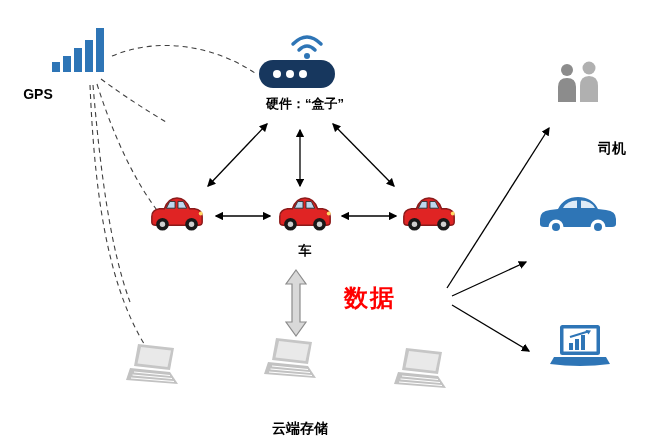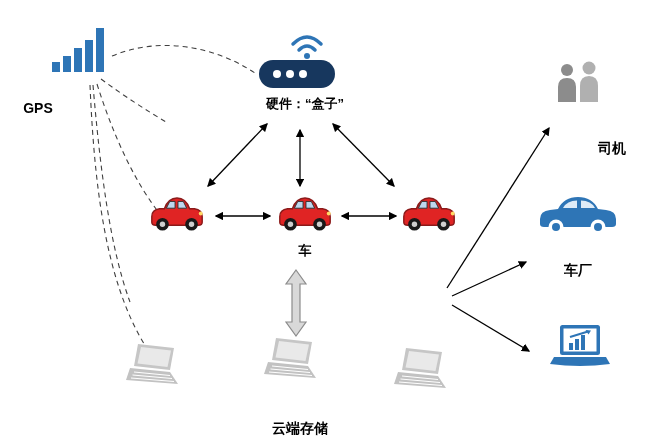--- a/index.html
+++ b/index.html
@@ -78,21 +78,21 @@
     <polygon points="296,270 306,284 300,284 300,322 306,322 296,336 286,322 292,322 292,284 286,284" fill="#d9d9d9" stroke="#8c8c8c" stroke-width="1.2"></polygon>
   </svg>
 
   <svg class="abs" style="left:52px;top:26px;" width="54" height="46" viewBox="0 0 54 46">
     <rect x="0" y="36" width="8" height="10" fill="#2e75b6"></rect>
     <rect x="11" y="30" width="8" height="16" fill="#2e75b6"></rect>
     <rect x="22" y="22" width="8" height="24" fill="#2e75b6"></rect>
     <rect x="33" y="14" width="8" height="32" fill="#2e75b6"></rect>
     <rect x="44" y="2" width="8" height="44" fill="#2e75b6"></rect>
   </svg>
-  <div class="label" style="left:16px;top:100px;width:44px;">GPS</div>
+  <div class="label" style="left:16px;top:86px;width:44px;">GPS</div>
 
   <svg class="abs" style="left:252px;top:20px;" width="90" height="72" viewBox="0 0 90 72">
     <path d="M41,24 Q55,10 69,24" stroke="#2e75b6" stroke-width="3.5" fill="none" stroke-linecap="round"></path>
     <path d="M47,30 Q55,22 63,30" stroke="#2e75b6" stroke-width="3.5" fill="none" stroke-linecap="round"></path>
     <circle cx="55" cy="36" r="3" fill="#2e75b6"></circle>
     <rect x="7" y="40" width="76" height="28" rx="14" fill="#17375e"></rect>
     <circle cx="25" cy="54" r="4" fill="#ffffff"></circle>
     <circle cx="38" cy="54" r="4" fill="#ffffff"></circle>
     <circle cx="51" cy="54" r="4" fill="#ffffff"></circle>
   </svg>
@@ -102,39 +102,39 @@
       <use href="#sym-car"></use>
     </svg>
   <svg class="abs" style="left:274px;top:193px;" width="62" height="43">
       <use href="#sym-car"></use>
     </svg>
   <svg class="abs" style="left:398px;top:193px;" width="62" height="43">
       <use href="#sym-car"></use>
     </svg>
   <div class="label med" style="left:274px;top:243px;width:62px;">车</div>
 
+  <div class="data-label" style="left:344px;top:282px;">数据</div>
 
   <svg class="abs" style="left:552px;top:60px;" width="56" height="50" viewBox="0 0 56 50">
     <circle cx="15" cy="10" r="6" fill="#8c8c8c"></circle>
     <path d="M6,42 L6,27 Q6,18 15,18 Q24,18 24,27 L24,42 Z" fill="#8c8c8c"></path>
     <circle cx="37" cy="8" r="6.5" fill="#b0b0b0"></circle>
     <path d="M28,42 L28,26 Q28,16 37,16 Q46,16 46,26 L46,42 Z" fill="#b0b0b0"></path>
   </svg>
   <div class="label" style="left:584px;top:140px;width:56px;">司机</div>
 
   <svg class="abs" style="left:536px;top:186px;" width="84" height="54" viewBox="0 0 84 52">
     <path d="M4,32 Q4,24 14,23 L22,22 Q28,10 42,10 Q56,10 62,22 L70,23 Q80,24 80,32 L80,37 Q80,40 76,40 L8,40 Q4,40 4,37 Z" fill="#2e75b6"></path>
     <path d="M27,21 Q31,13.5 41,13.5 L41,21 Z" fill="#deebf7"></path>
     <path d="M45,21 L45,13.5 Q55,13.5 59,21 Z" fill="#deebf7"></path>
     <circle cx="20" cy="40" r="7.5" fill="#ffffff"></circle>
     <circle cx="20" cy="40" r="4" fill="#2e75b6"></circle>
     <circle cx="62" cy="40" r="7.5" fill="#ffffff"></circle>
     <circle cx="62" cy="40" r="4" fill="#2e75b6"></circle>
   </svg>
-  <div class="label" style="left:536px;top:262px;width:84px;">车厂</div>
 
   <svg class="abs" style="left:546px;top:324px;" width="68" height="48" viewBox="0 0 68 48">
     <rect x="14" y="1" width="40" height="30" rx="2.5" fill="#2e75b6"></rect>
     <rect x="17.5" y="4.5" width="33" height="23" fill="#ffffff"></rect>
     <rect x="23" y="19" width="4" height="7" fill="#2e75b6"></rect>
     <rect x="29" y="15" width="4" height="11" fill="#2e75b6"></rect>
     <rect x="35" y="11" width="4" height="15" fill="#2e75b6"></rect>
     <line x1="24" y1="13" x2="42" y2="7.5" stroke="#2e75b6" stroke-width="2"></line>
     <polygon points="45,6.5 39.5,6 42.5,10.5" fill="#2e75b6"></polygon>
     <path d="M8,33 L60,33 L64,40 Q34,44 4,40 Z" fill="#2e75b6"></path>

